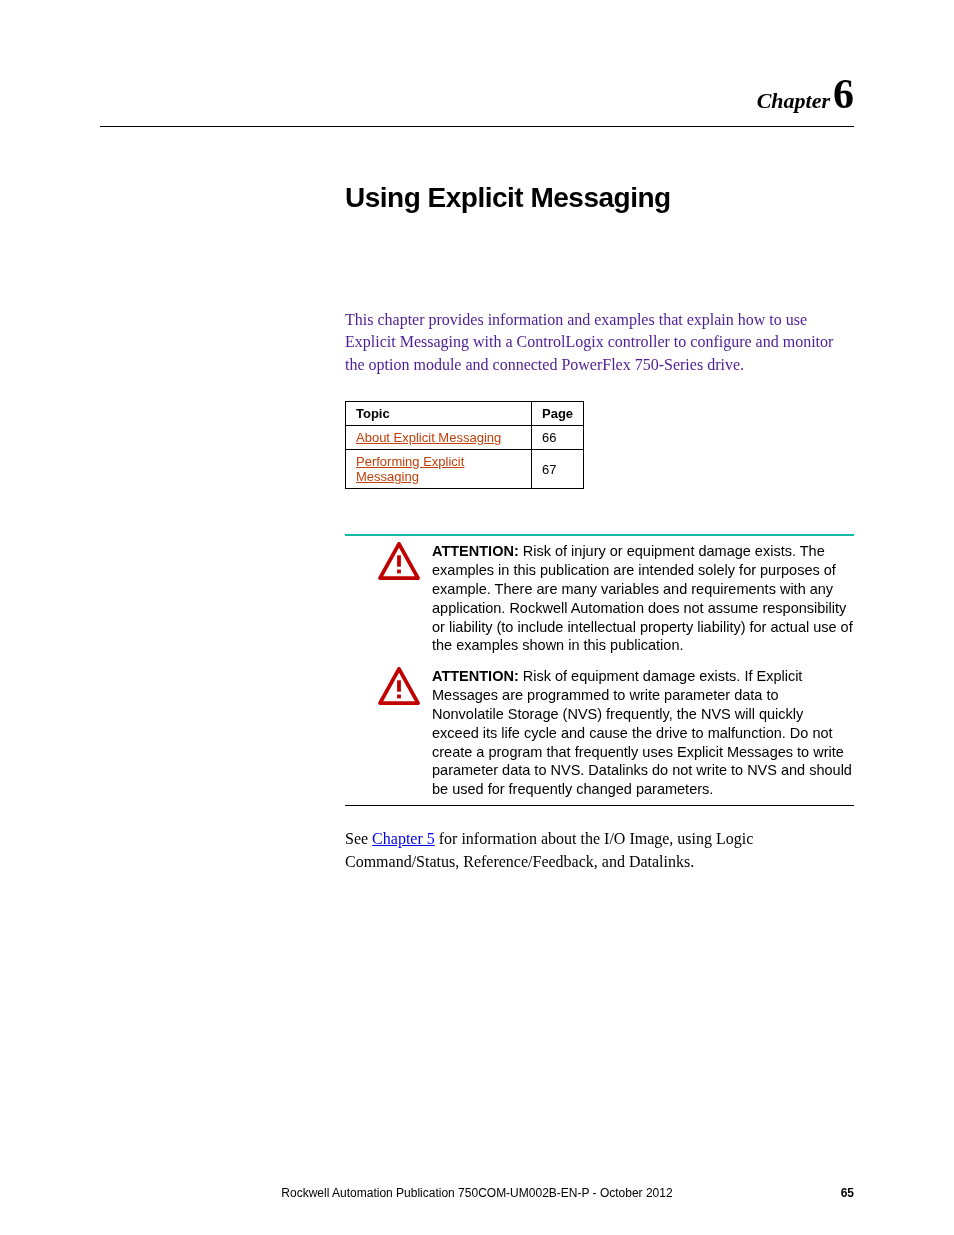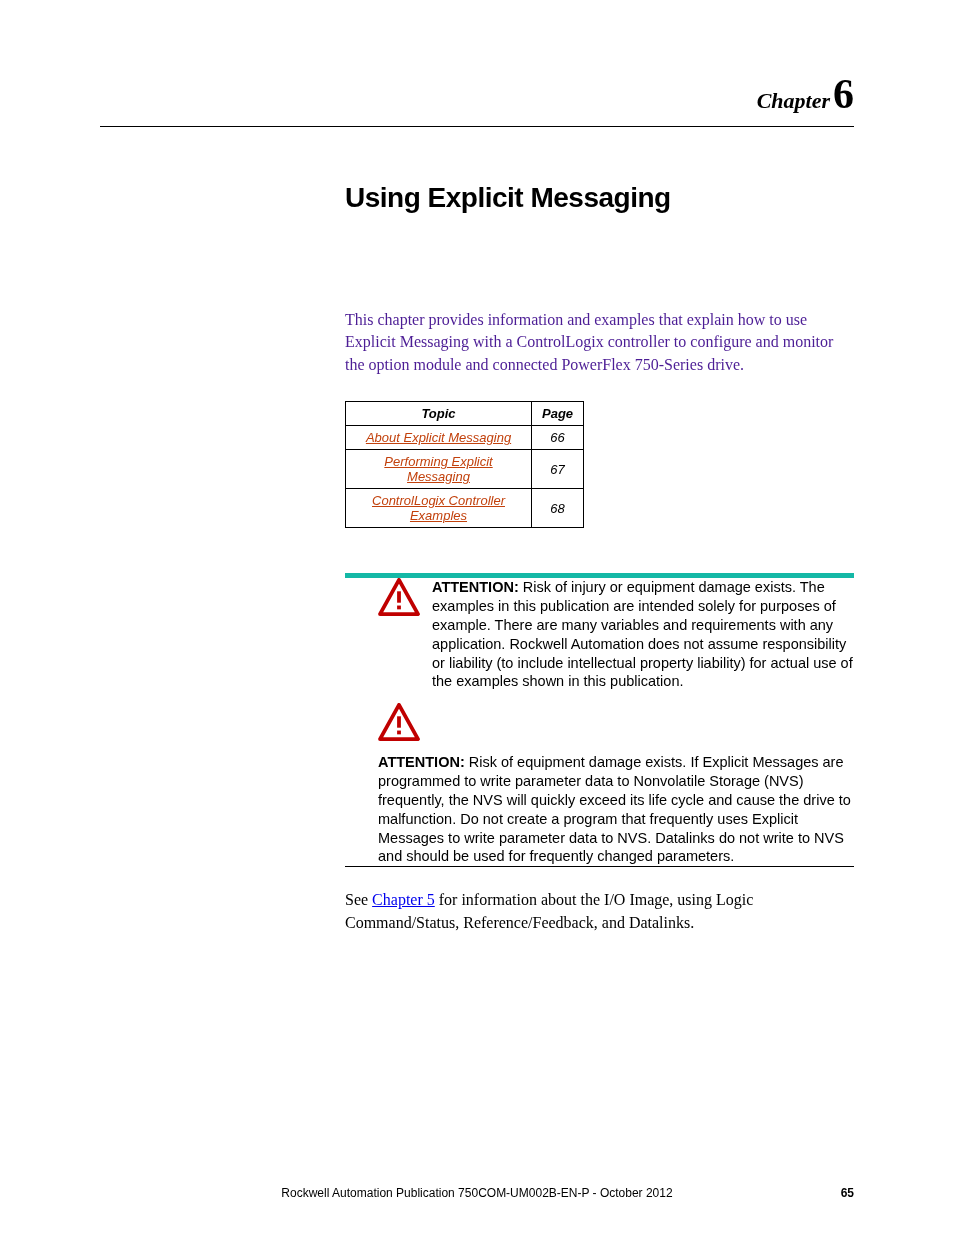--- a/index.html
+++ b/index.html
@@ -58,22 +58,21 @@
     .toc-table {
       margin-top: 25px;
       margin-left: 245px;
       border-collapse: collapse;
       font-family: 'Arial Narrow', Arial, sans-serif;
       font-size: 13px;
     }
     .toc-table th, .toc-table td {
       border: 1px solid #000;
       padding: 4px 10px;
-      text-align: center;
-      font-style: italic;
+      text-align: left;
     }
     .toc-table th {
       font-weight: bold;
     }
     .toc-table th:first-child, .toc-table td:first-child {
       width: 165px;
     }
     .toc-table th:last-child, .toc-table td:last-child {
       width: 30px;
     }
@@ -99,33 +98,32 @@
     .attention-text {
       font-family: 'Arial Narrow', Arial, sans-serif;
       font-size: 14.5px;
       line-height: 1.3;
       color: #000;
     }
     .attention-label {
       font-weight: bold;
     }
     .attention-block {
-      border-top: 5px solid #14b8a6;
+      border-top: 2px solid #14b8a6;
       border-bottom: 1px solid #000;
       margin-left: 245px;
-      padding: 0 0;
+      padding: 6px 0;
       margin-top: 45px;
     }
     .attention-block .attention-row {
       margin-left: 33px;
       margin-top: 0;
     }
     .attention-block .attention-row.second {
       margin-top: 12px;
-      flex-direction: column;
     }
     .see-text {
       margin-top: 22px;
       margin-left: 245px;
       font-size: 16px;
       line-height: 1.4;
     }
     .see-link {
       color: #0000EE;
       text-decoration: underline;
@@ -175,24 +173,20 @@
       </tr>
     </thead>
     <tbody>
       <tr>
         <td><a class="toc-link">About Explicit Messaging</a></td>
         <td>66</td>
       </tr>
       <tr>
         <td><a class="toc-link">Performing Explicit Messaging</a></td>
         <td>67</td>
-      </tr>
-      <tr>
-        <td><a class="toc-link">ControlLogix Controller Examples</a></td>
-        <td>68</td>
       </tr>
     </tbody>
   </table>
 
   <div class="attention-block">
     <div class="attention-row">
       <svg class="warn-icon" viewBox="0 0 44 40">
         <path d="M22 2 L42 38 L2 38 Z" fill="none" stroke="#c00000" stroke-width="4" stroke-linejoin="round"></path>
         <rect x="20" y="14" width="4" height="12" fill="#c00000"></rect>
         <rect x="20" y="29" width="4" height="4" fill="#c00000"></rect>

